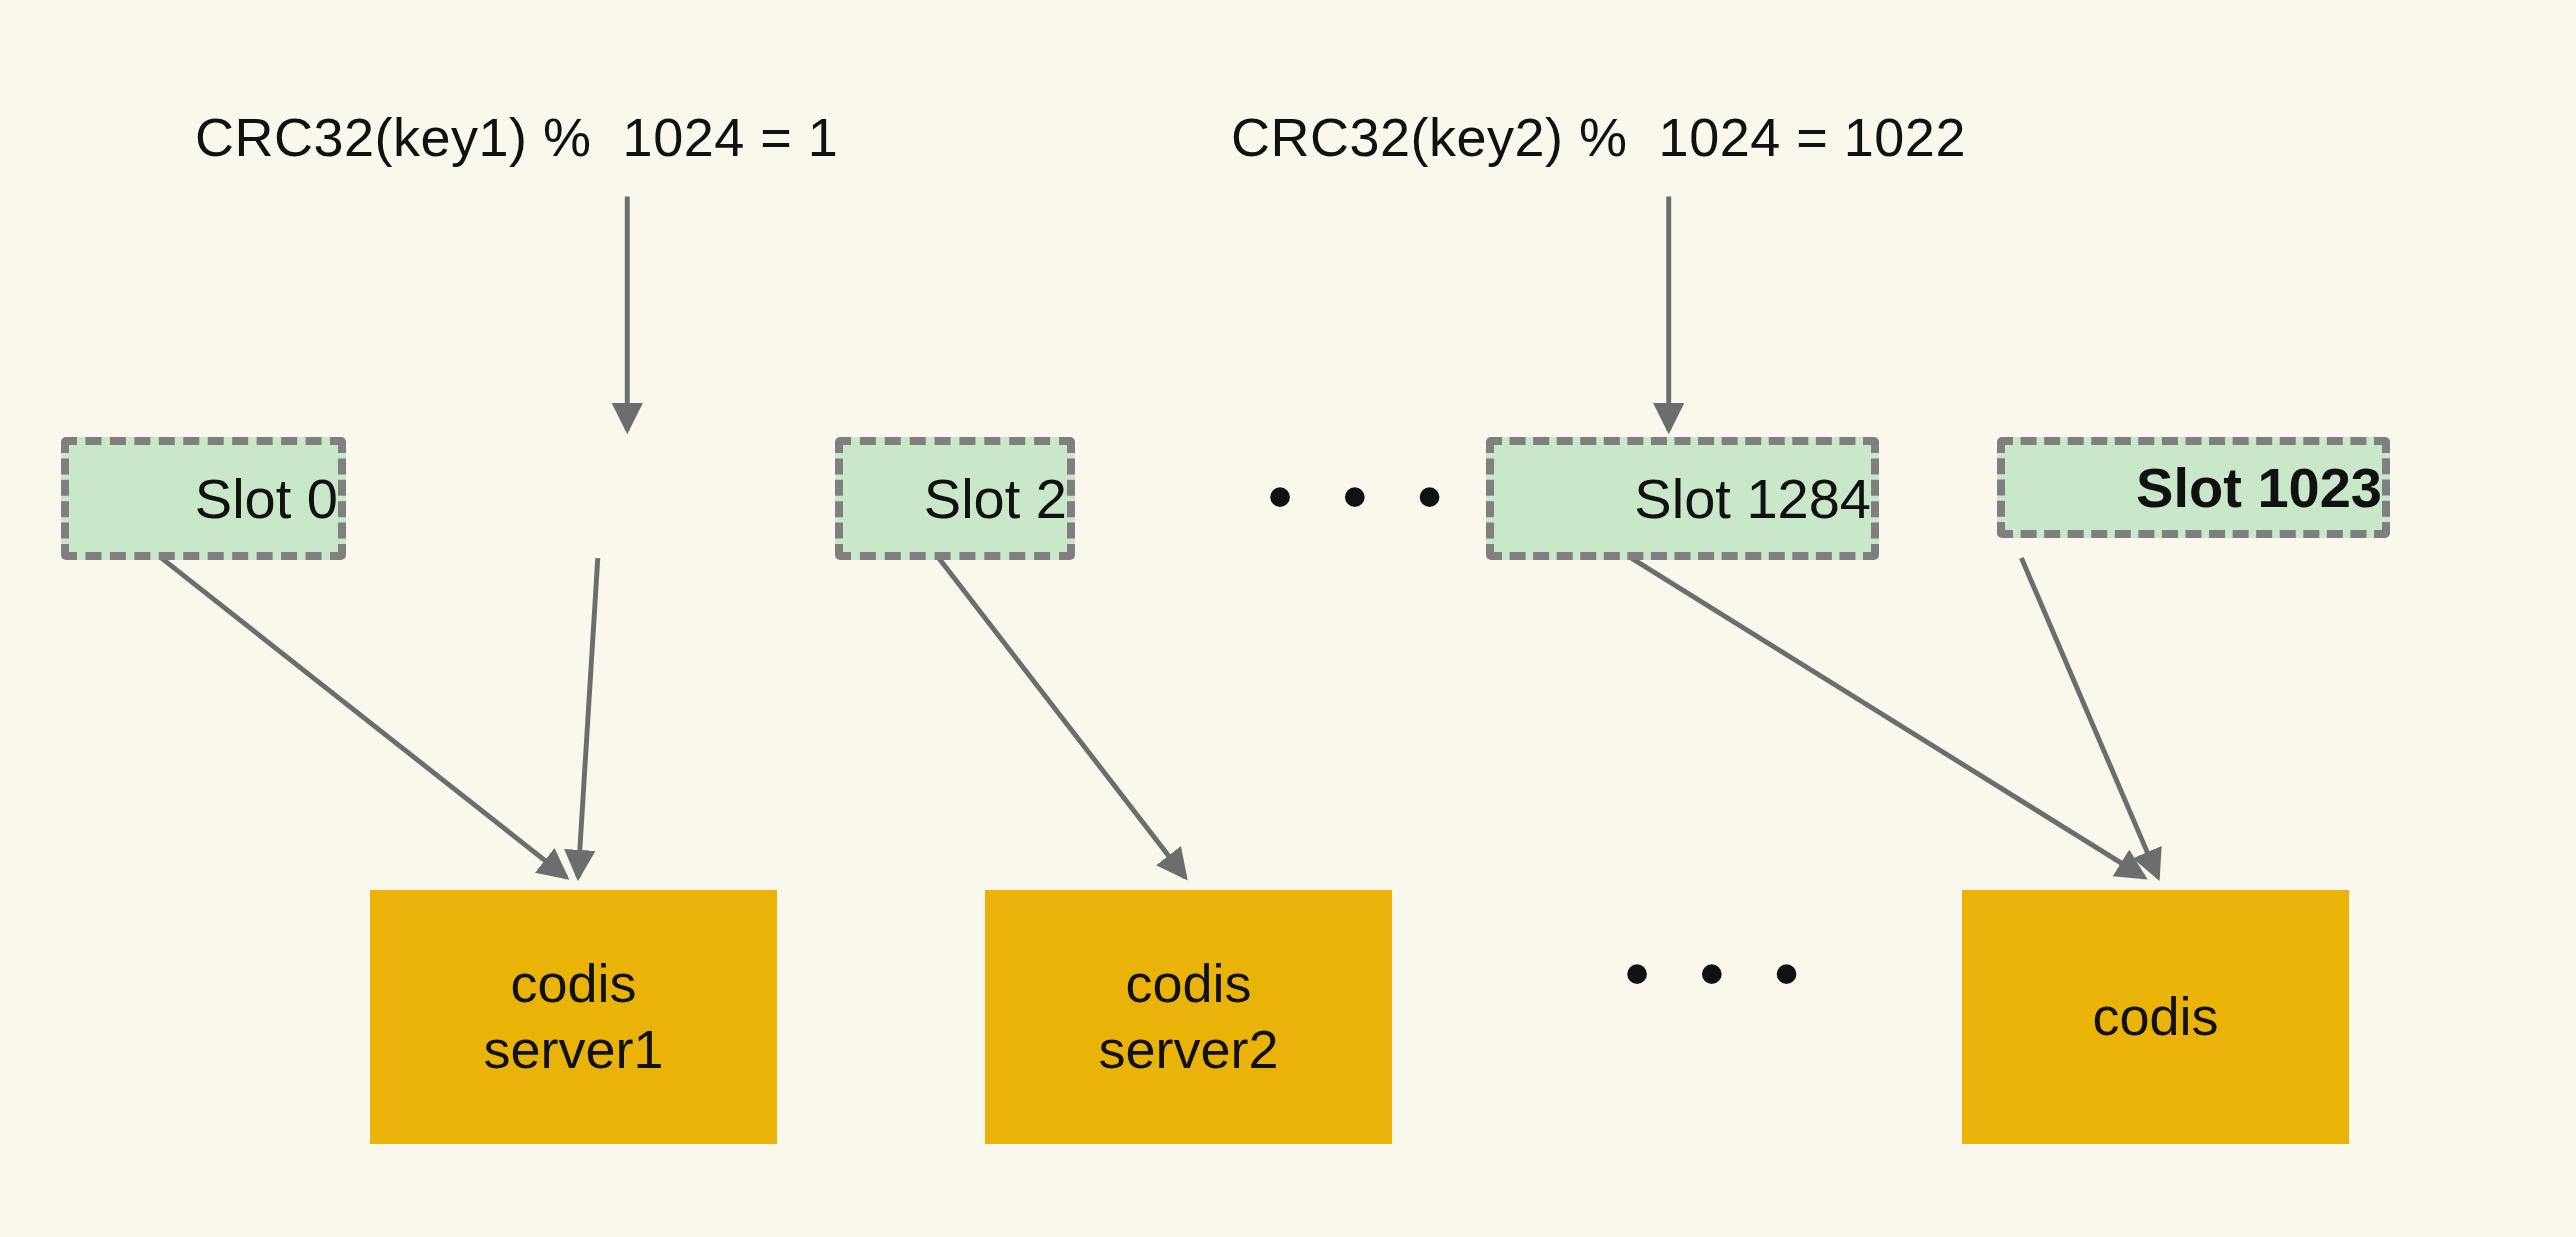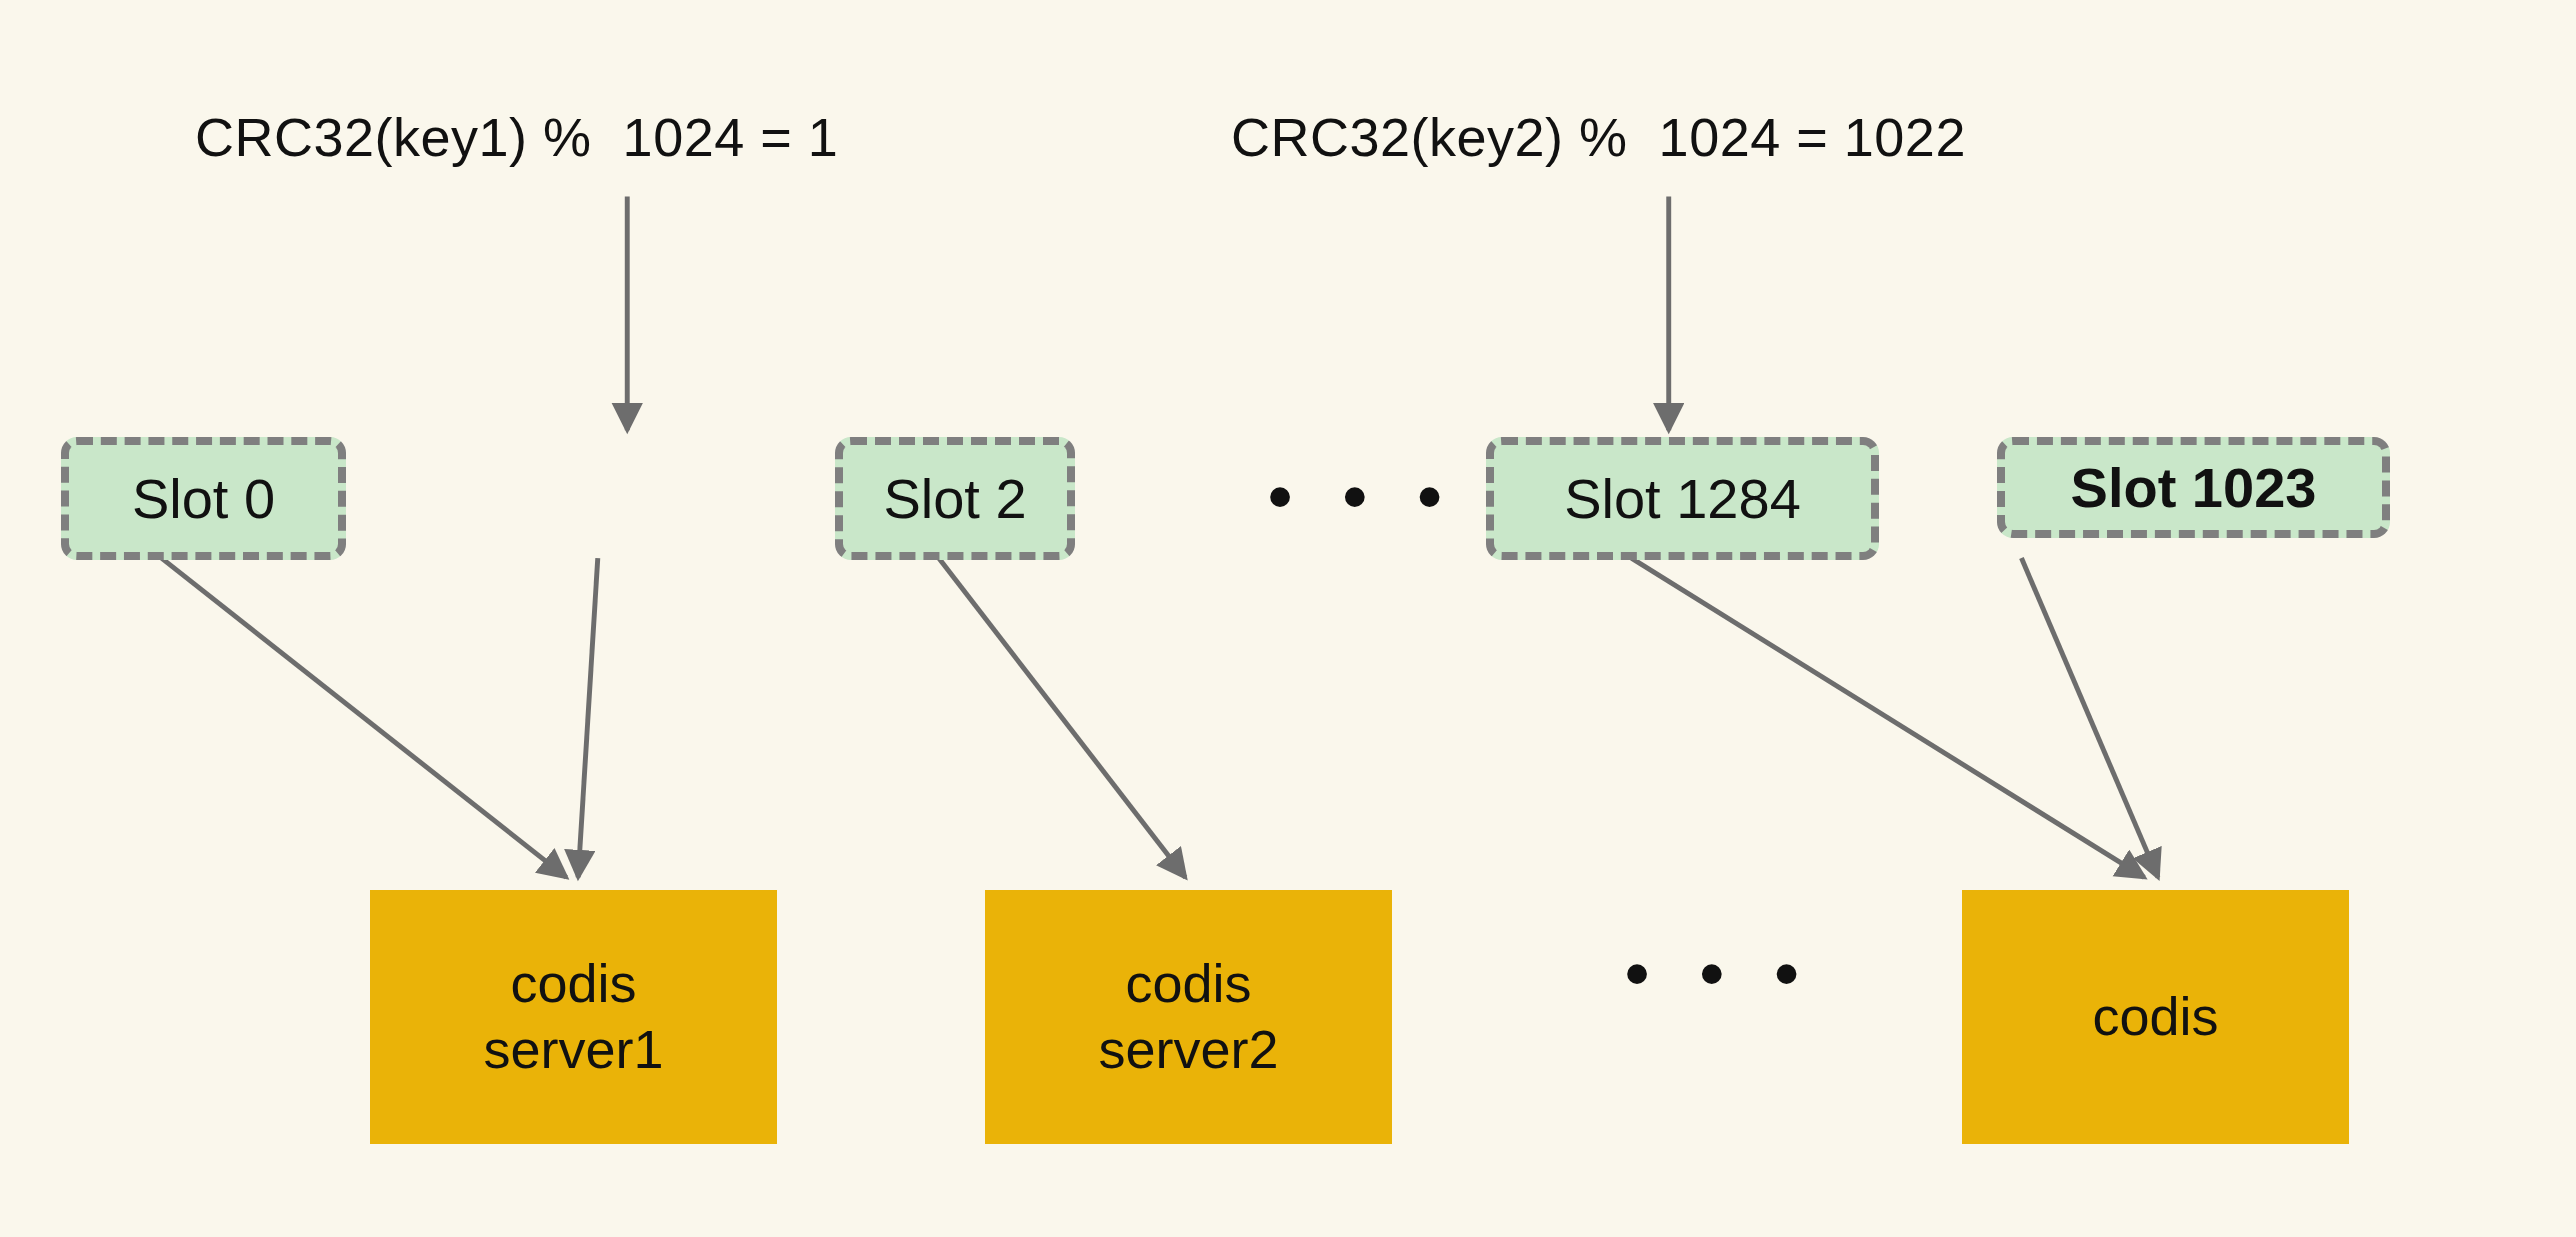--- a/index.html
+++ b/index.html
@@ -26,25 +26,25 @@
     position: absolute;
     font-size: 54px;
     color: #111111;
     white-space: pre;
     letter-spacing: 0.5px;
   }
   .slot {
     position: absolute;
     background: #c9e7c9;
     border: 8.8px dashed #7f7f7f;
-    border-radius: 16px;
+    border-radius: 5px;
     box-sizing: border-box;
     display: flex;
     align-items: center;
-    justify-content: center;
+    justify-content: flex-end;
     color: #111111;
     font-size: 56px;
     white-space: nowrap;
   }
   .server {
     position: absolute;
     background: #eab308;
     box-sizing: border-box;
     display: flex;
     flex-direction: column;

